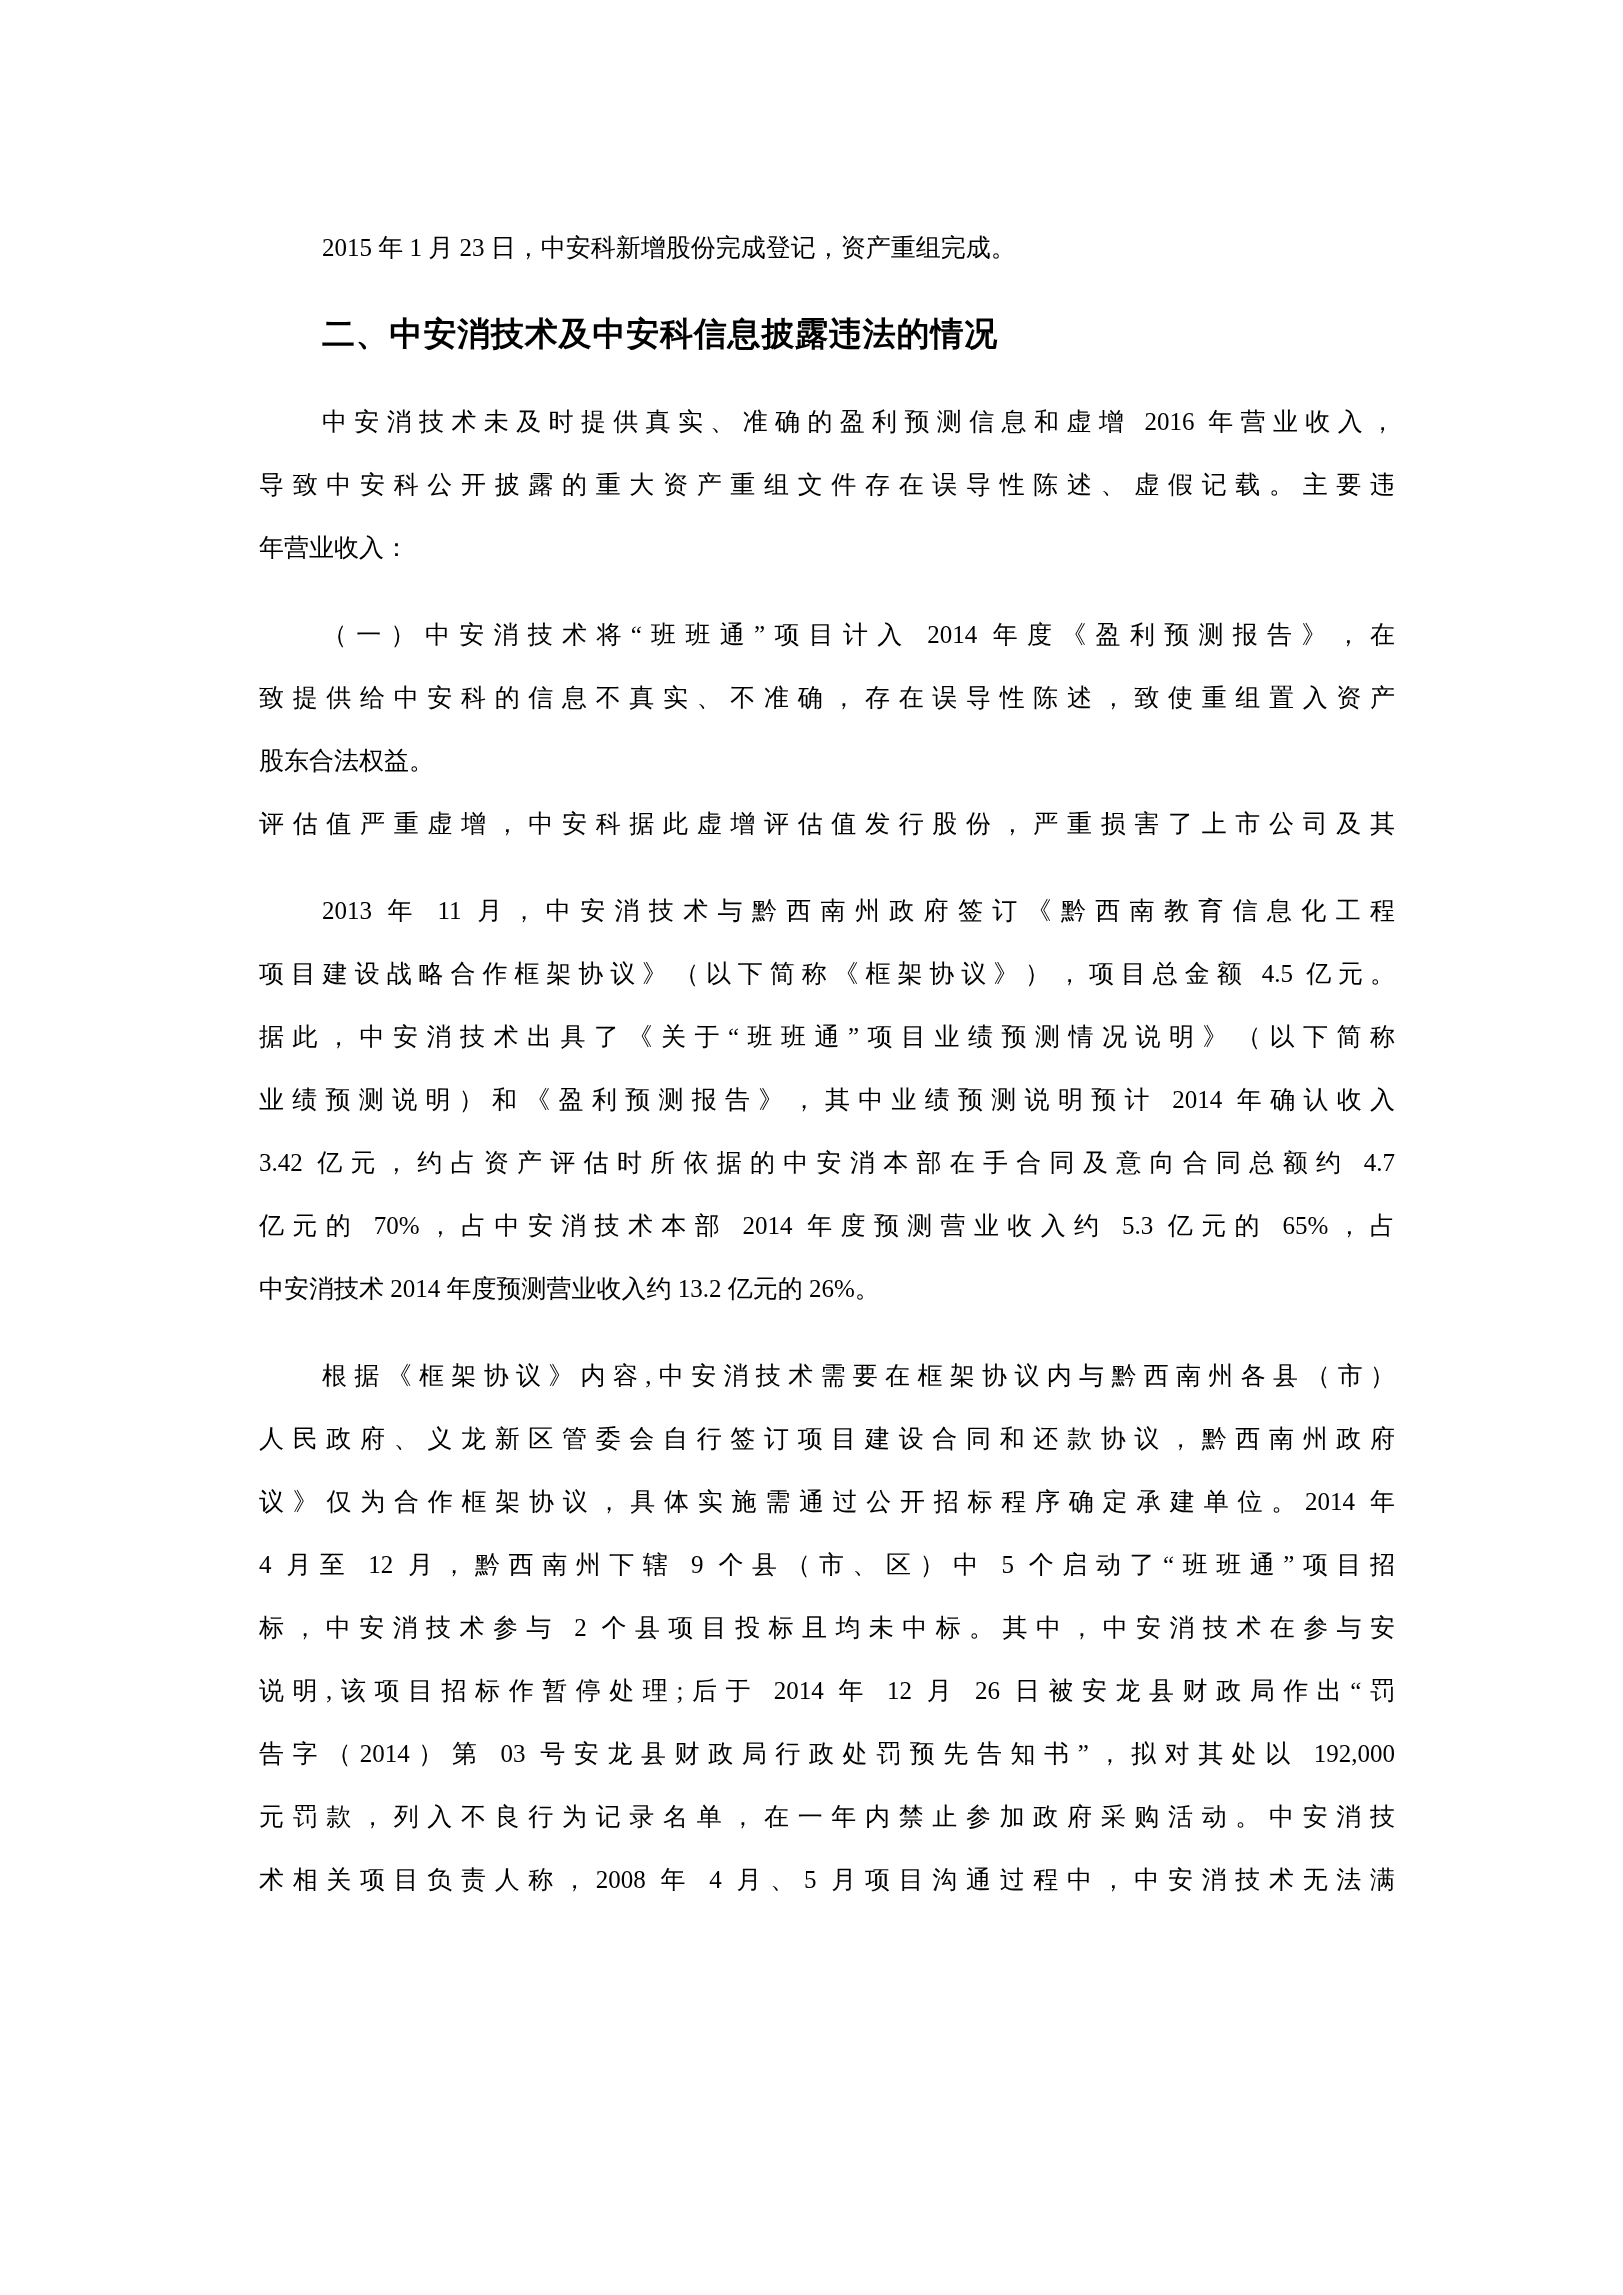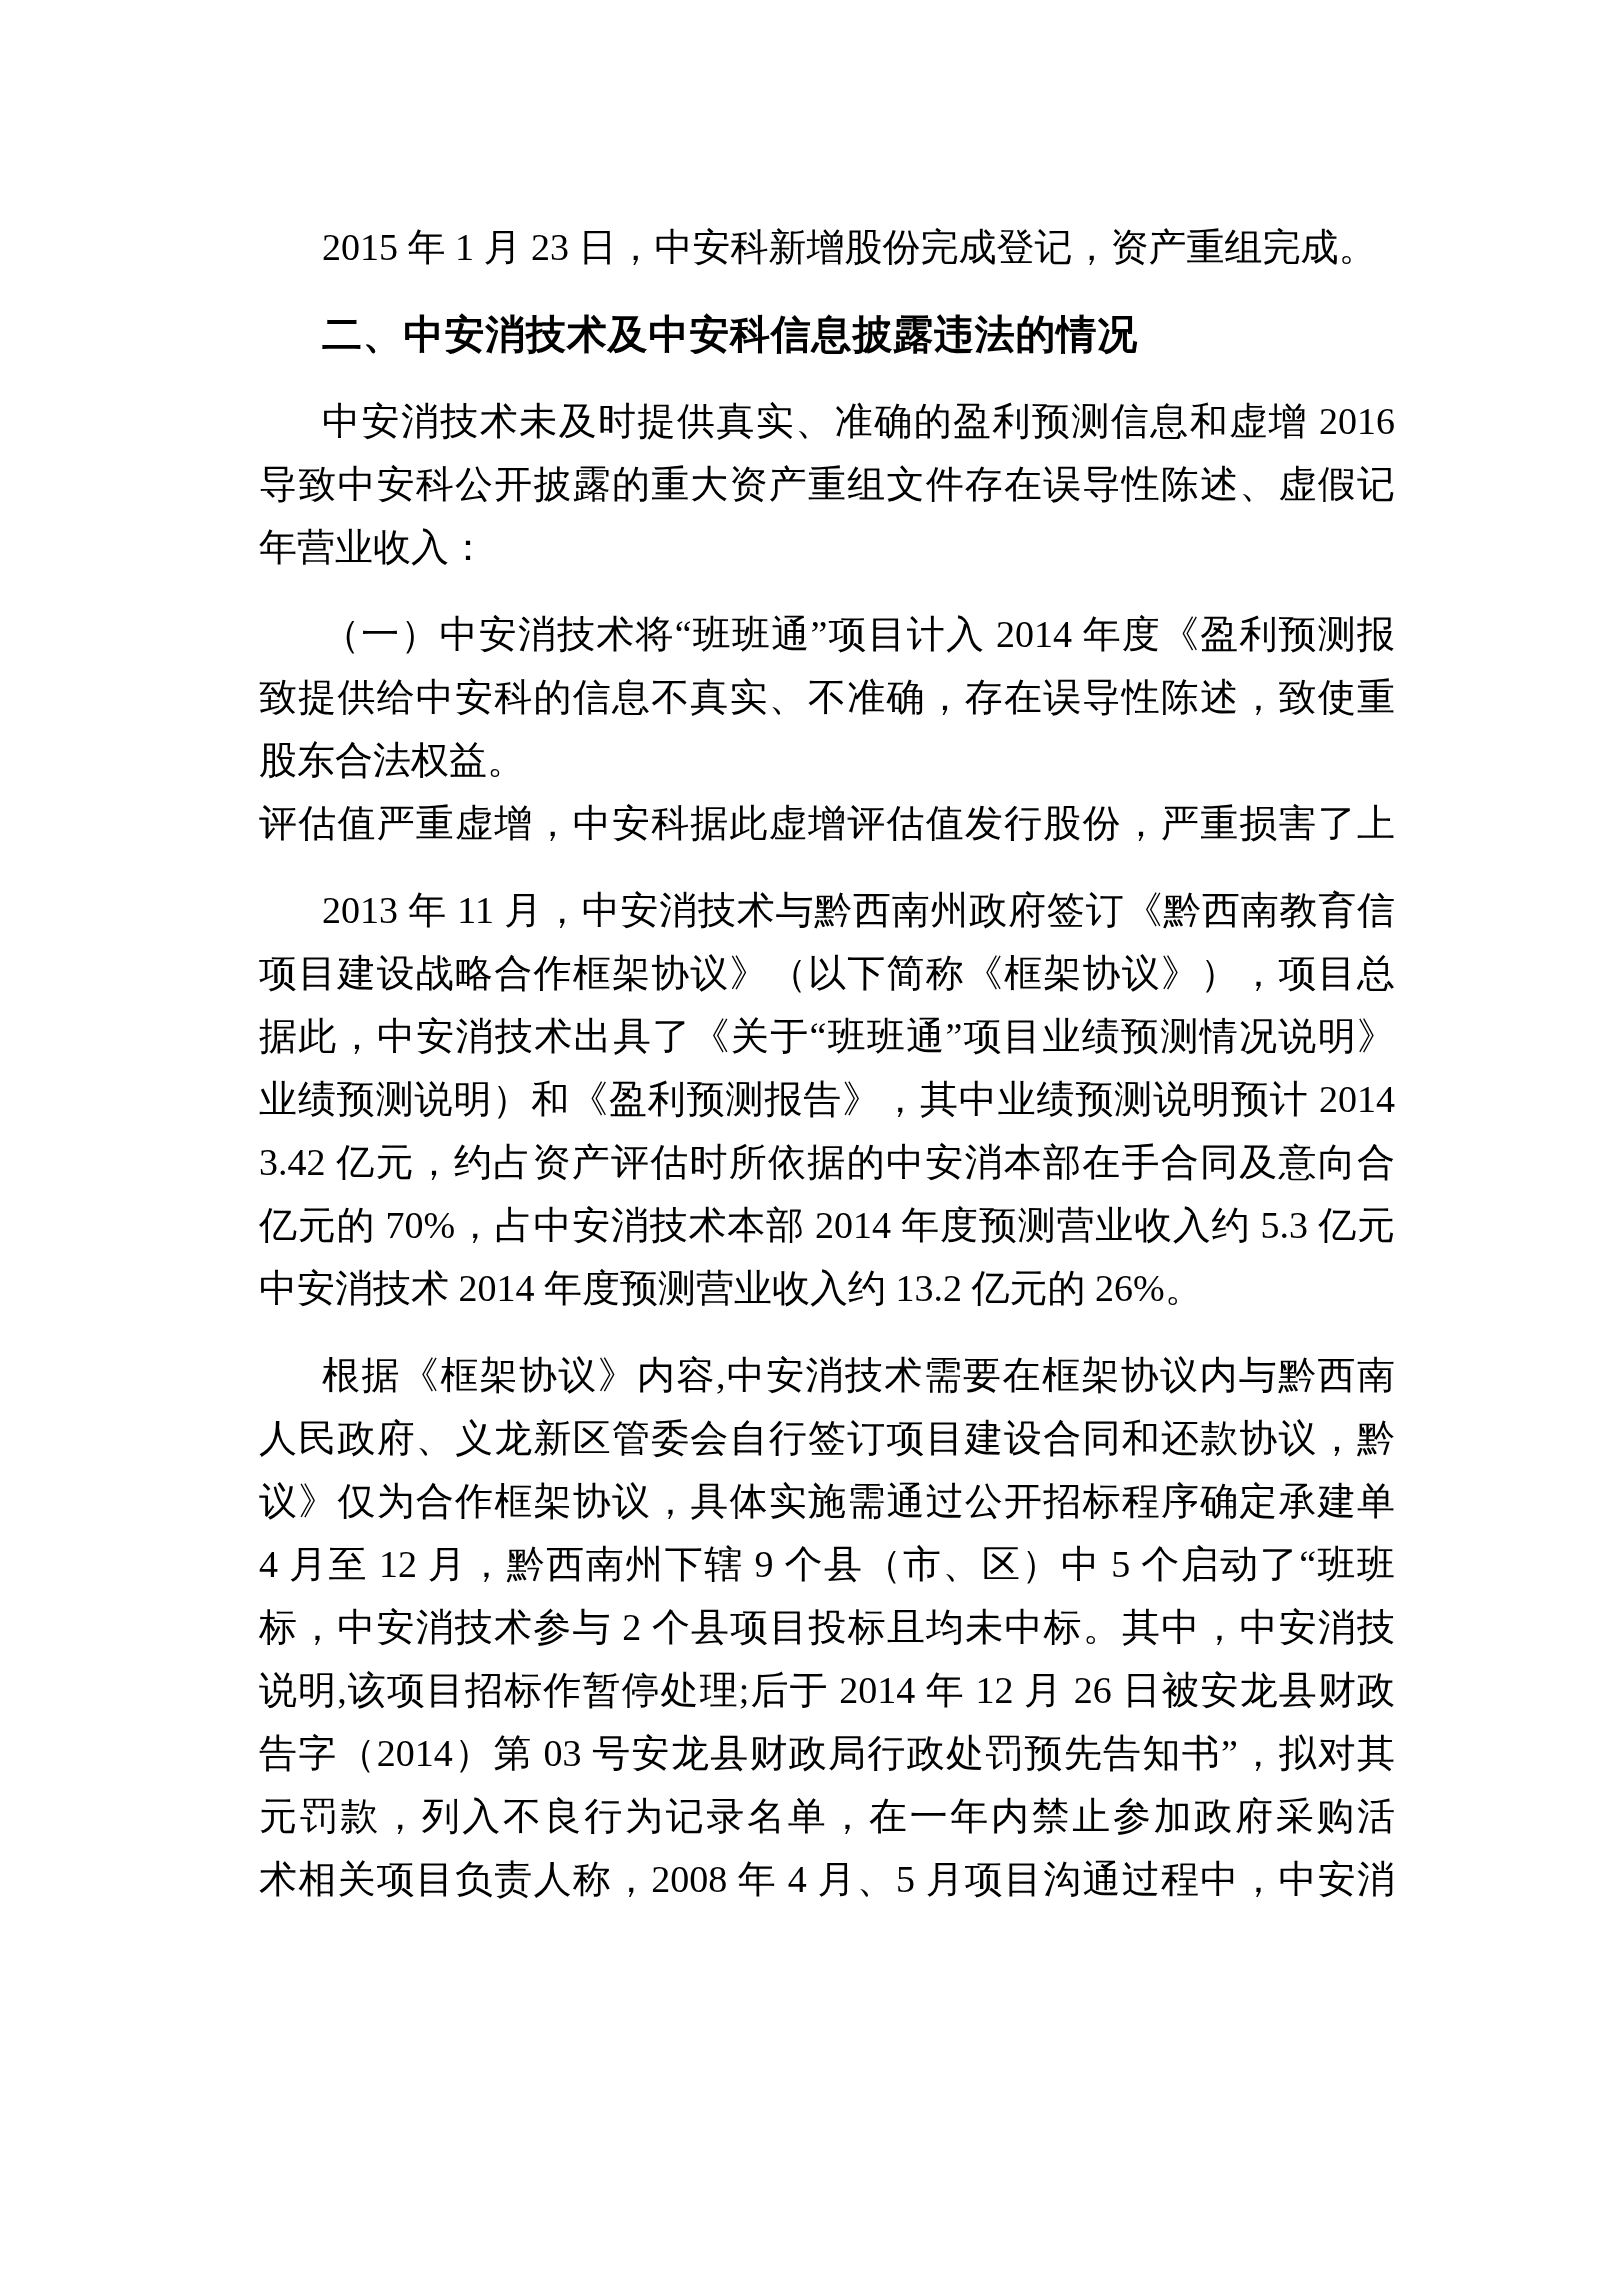--- a/index.html
+++ b/index.html
@@ -20,39 +20,39 @@
     position: absolute;
     left: 259px;
     top: 216px;
     width: 1136px;
   }
   .para {
     margin: 0 0 24px 0;
     padding: 0;
   }
   .line {
-    font-size: 38px;
+    font-size: 25px;
     line-height: 63px;
     height: 63px;
     text-align: justify;
     text-align-last: justify;
     overflow: hidden;
   }
   .line.indent {
     text-indent: 63px;
   }
   .line.end {
     text-align-last: left;
   }
   .heading-block {
     margin: 0 0 24px 0;
   }
   .heading-block .line {
     font-weight: bold;
-    font-size: 40px;
+    font-size: 33px;
     text-align: center;
     text-align-last: left;
     letter-spacing: 0.8px;
   }
 </style>
 </head>
 <body>
 
 <div class="page">
   <div class="content">

